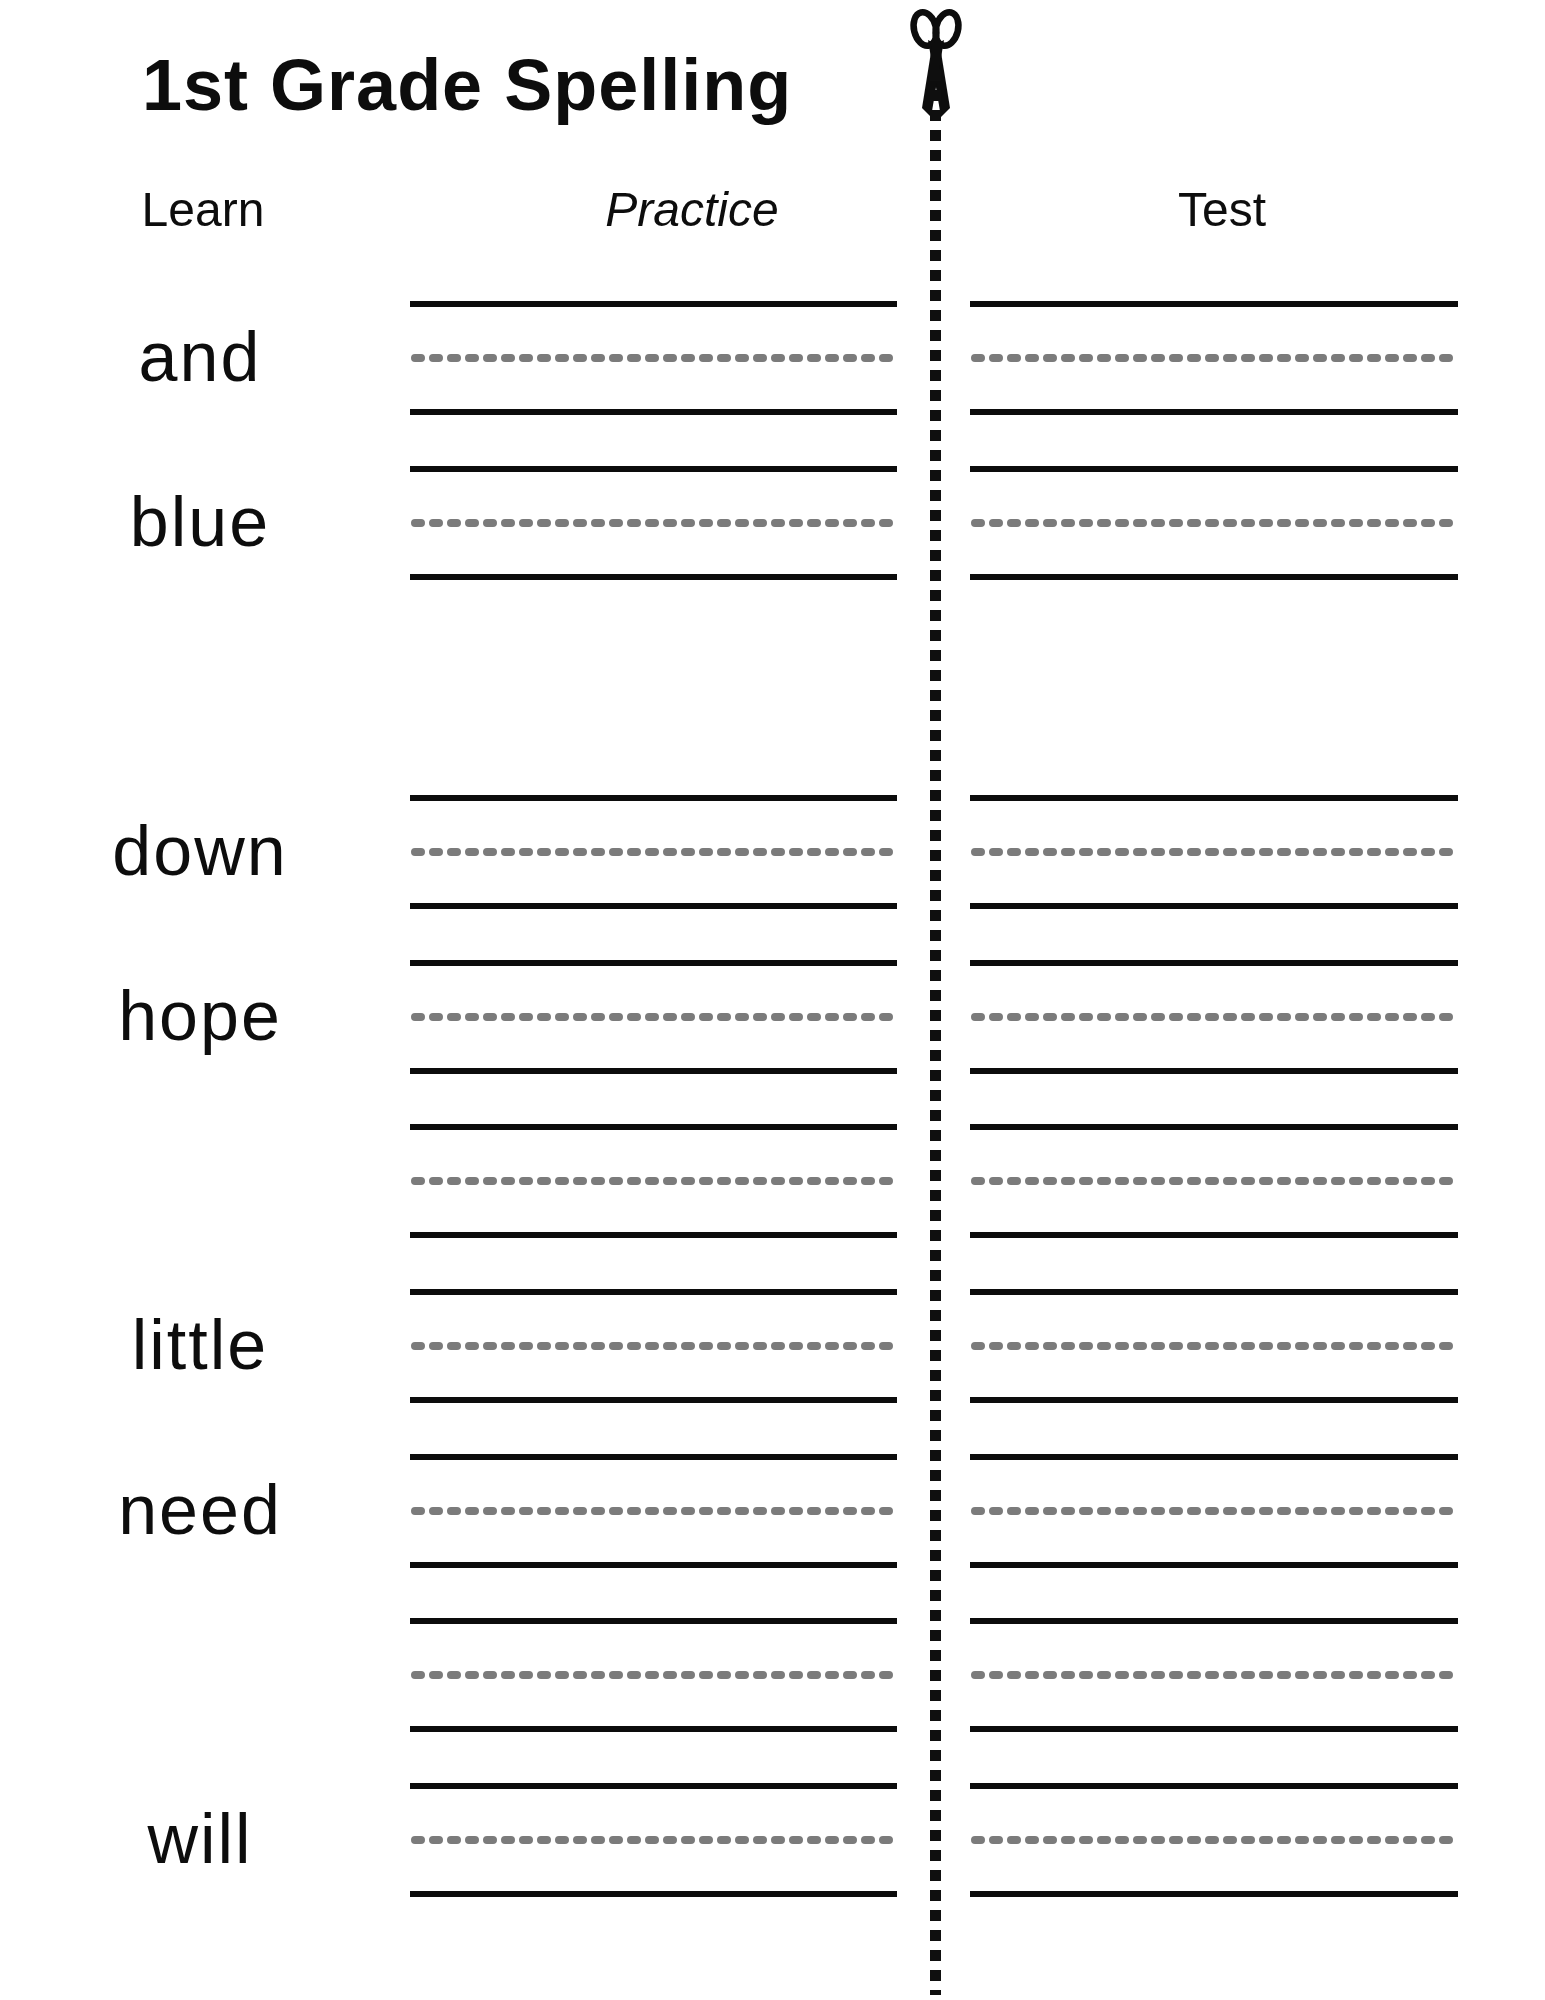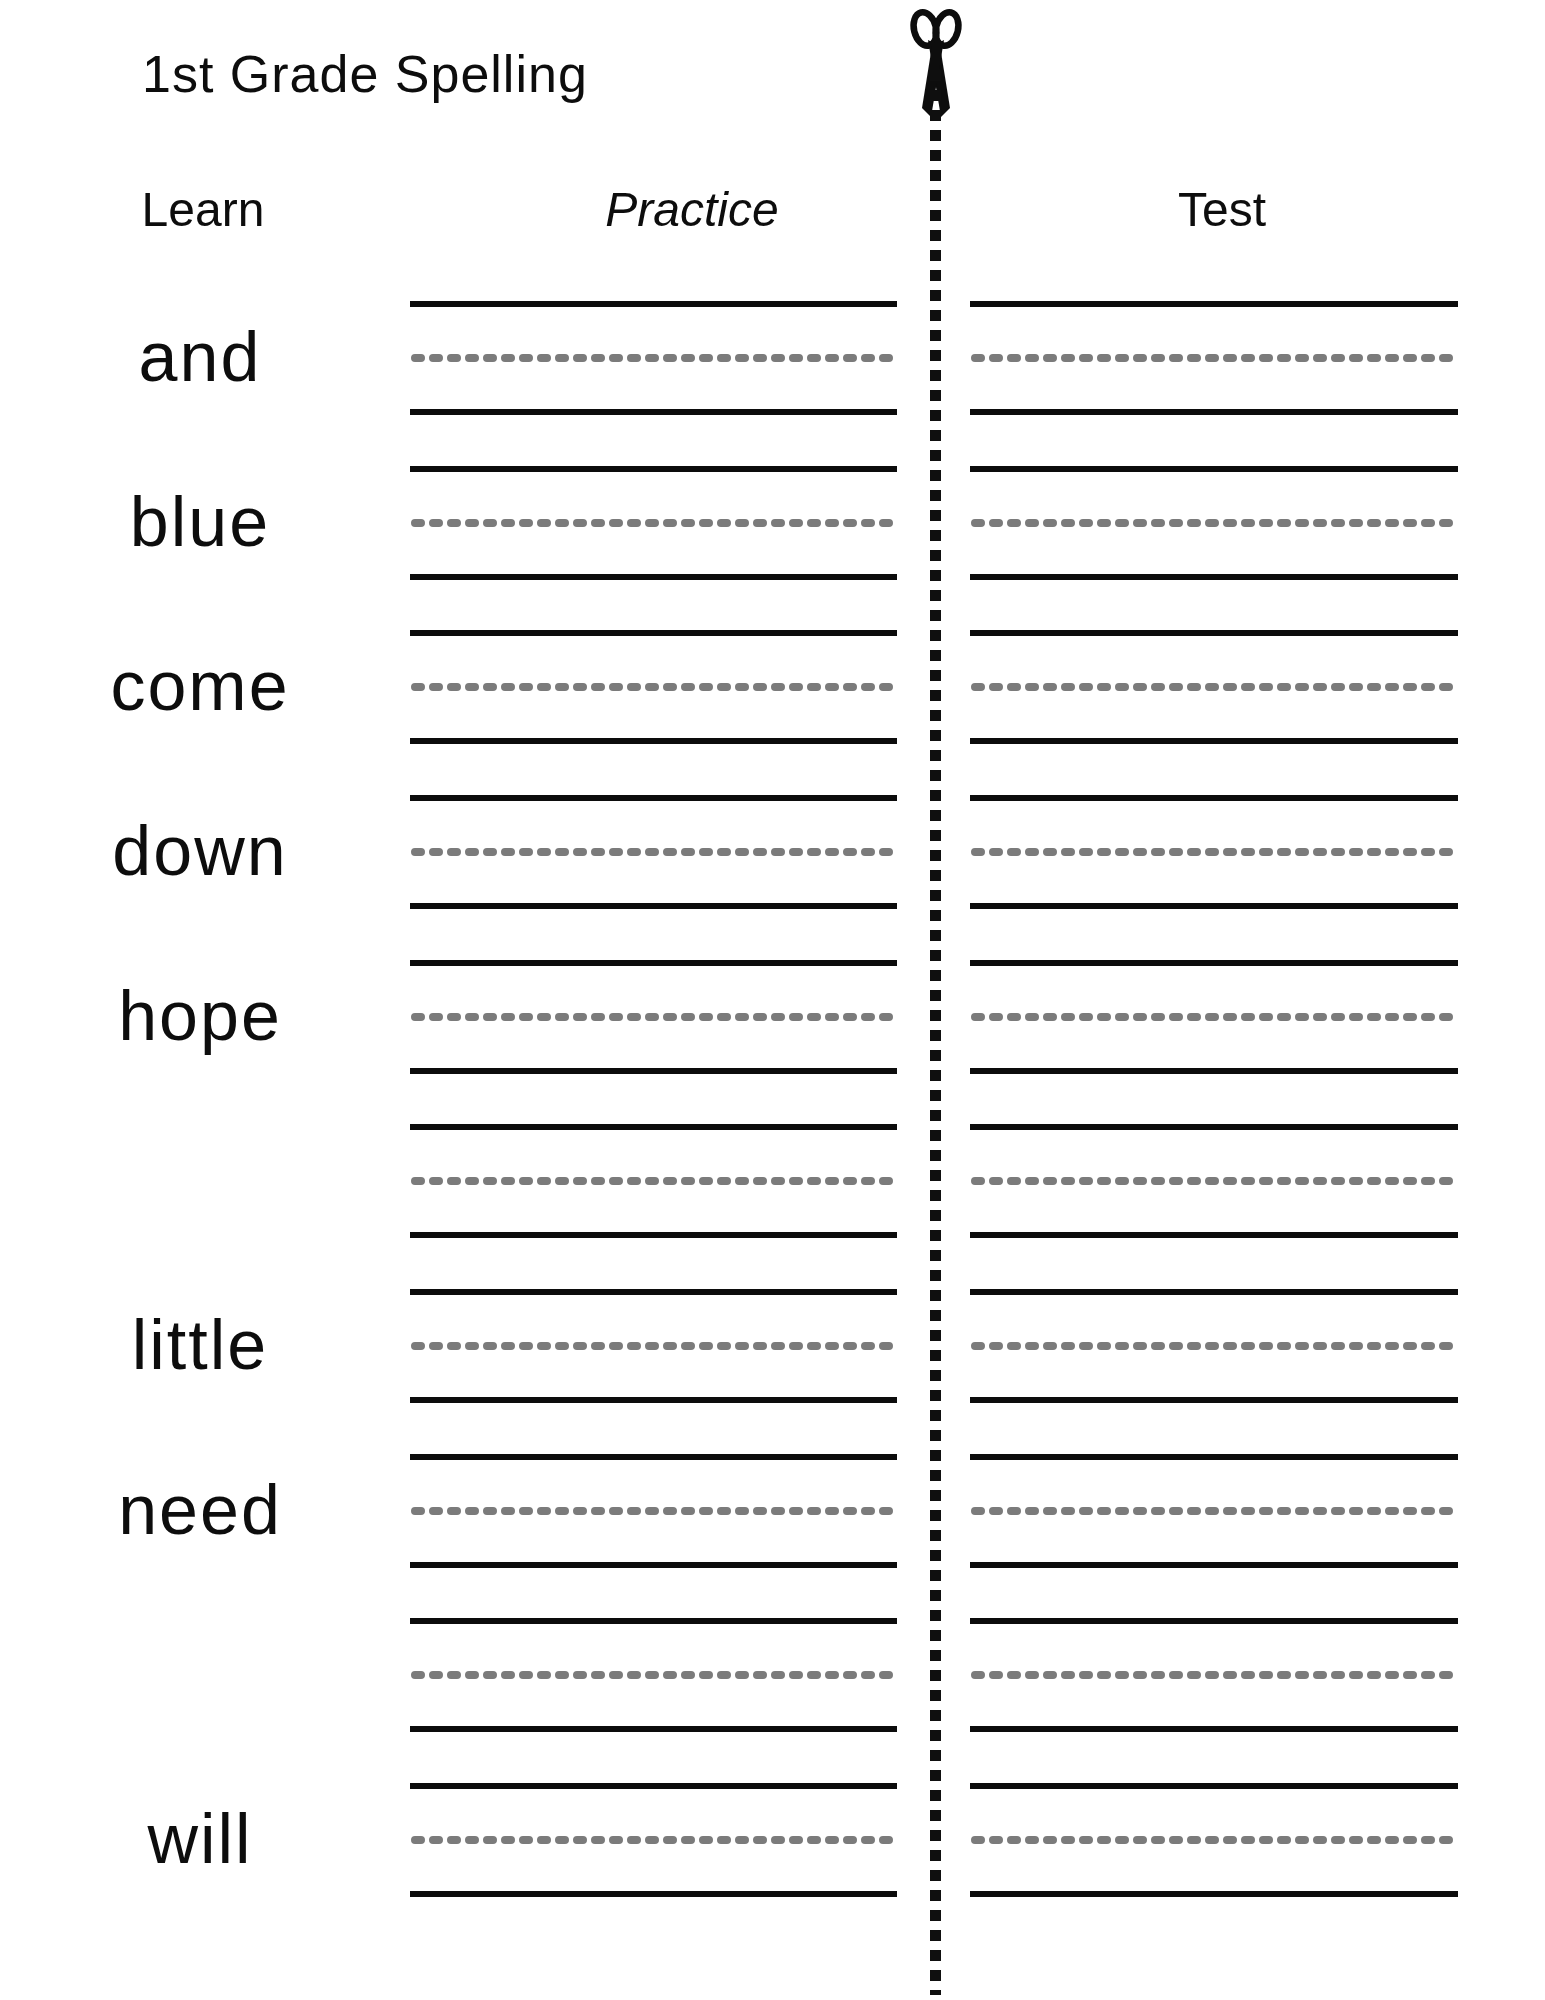--- a/index.html
+++ b/index.html
@@ -14,21 +14,21 @@
   .page{
     position:relative;
     width:1545px;height:2000px;
     background:var(--page-background);
     font-family:"Liberation Sans", sans-serif;
     color:var(--text);
     overflow:hidden;
   }
   .title{
     position:absolute;left:142px;top:44px;
-    font-size:52px;font-weight:400;letter-spacing:1px;
+    font-size:72px;font-weight:700;letter-spacing:1px;
     white-space:nowrap;
     text-align:center;
   }
   .col-head{
     position:absolute;top:186px;
     font-size:48px;font-weight:400;line-height:1;
     transform:translateX(-50%);
     white-space:nowrap;
   }
   .head-learn{left:203px;}
@@ -127,41 +127,20 @@
       <div class="wline solid top"></div>
       <div class="wline mid">
           <svg class="dashsvg">
             <line x1="5" y1="4" x2="483" y2="4" stroke="currentColor" stroke-width="8" stroke-dasharray="6 12" stroke-linecap="round"></line>
           </svg>
         </div>
       <div class="wline solid bot"></div>
     </div>
   </div>
 
-  <div class="row r2">
-    <div class="word">come</div>
-    <div class="lines practice">
-      <div class="wline solid top"></div>
-      <div class="wline mid">
-          <svg class="dashsvg">
-            <line x1="5" y1="4" x2="482" y2="4" stroke="currentColor" stroke-width="8" stroke-dasharray="6 12" stroke-linecap="round"></line>
-          </svg>
-        </div>
-      <div class="wline solid bot"></div>
-    </div>
-    <div class="lines test">
-      <div class="wline solid top"></div>
-      <div class="wline mid">
-          <svg class="dashsvg">
-            <line x1="5" y1="4" x2="483" y2="4" stroke="currentColor" stroke-width="8" stroke-dasharray="6 12" stroke-linecap="round"></line>
-          </svg>
-        </div>
-      <div class="wline solid bot"></div>
-    </div>
-  </div>
 
   <div class="row r3">
     <div class="word">down</div>
     <div class="lines practice">
       <div class="wline solid top"></div>
       <div class="wline mid">
           <svg class="dashsvg">
             <line x1="5" y1="4" x2="482" y2="4" stroke="currentColor" stroke-width="8" stroke-dasharray="6 12" stroke-linecap="round"></line>
           </svg>
         </div>

